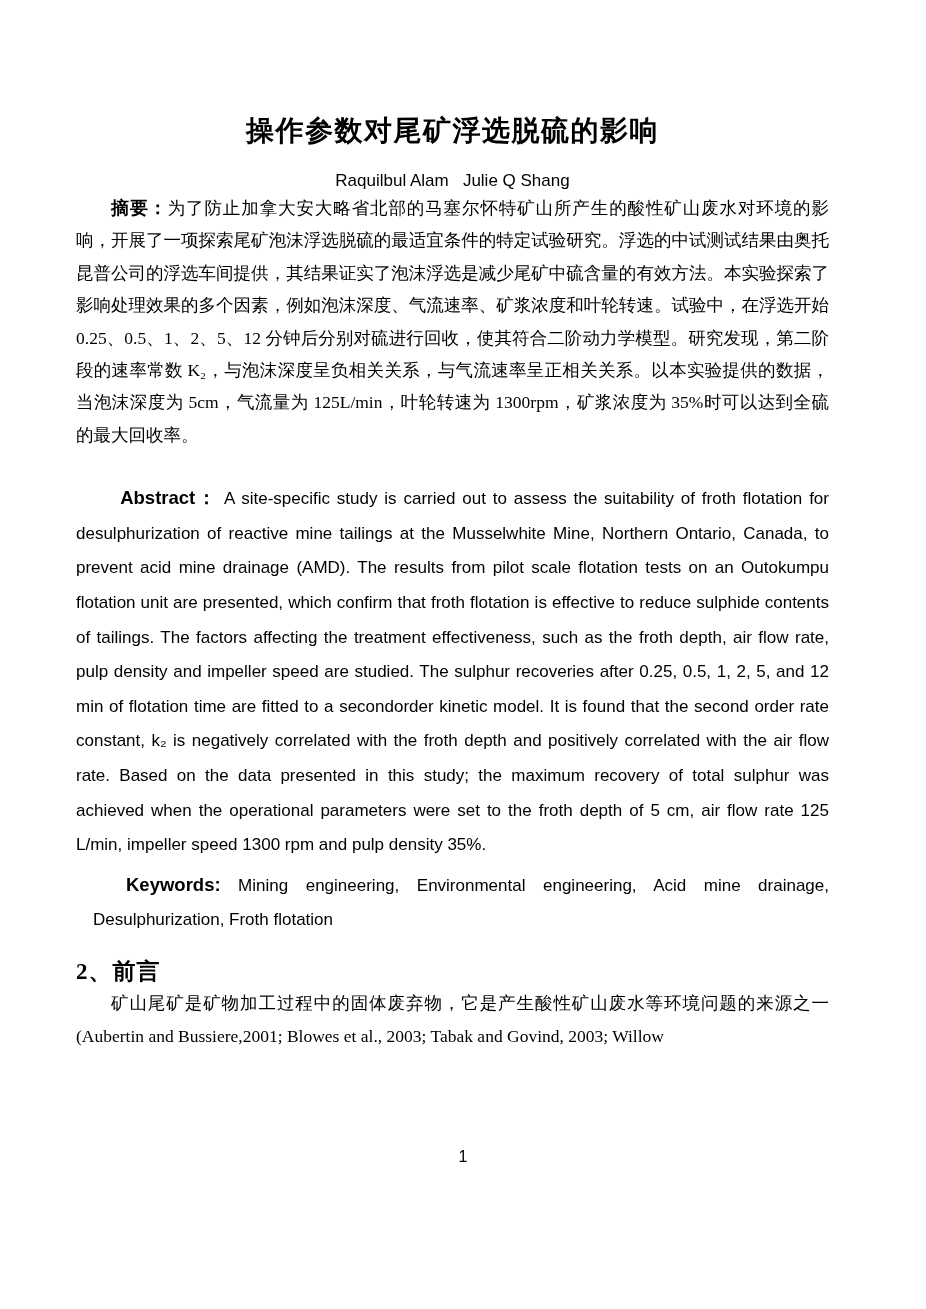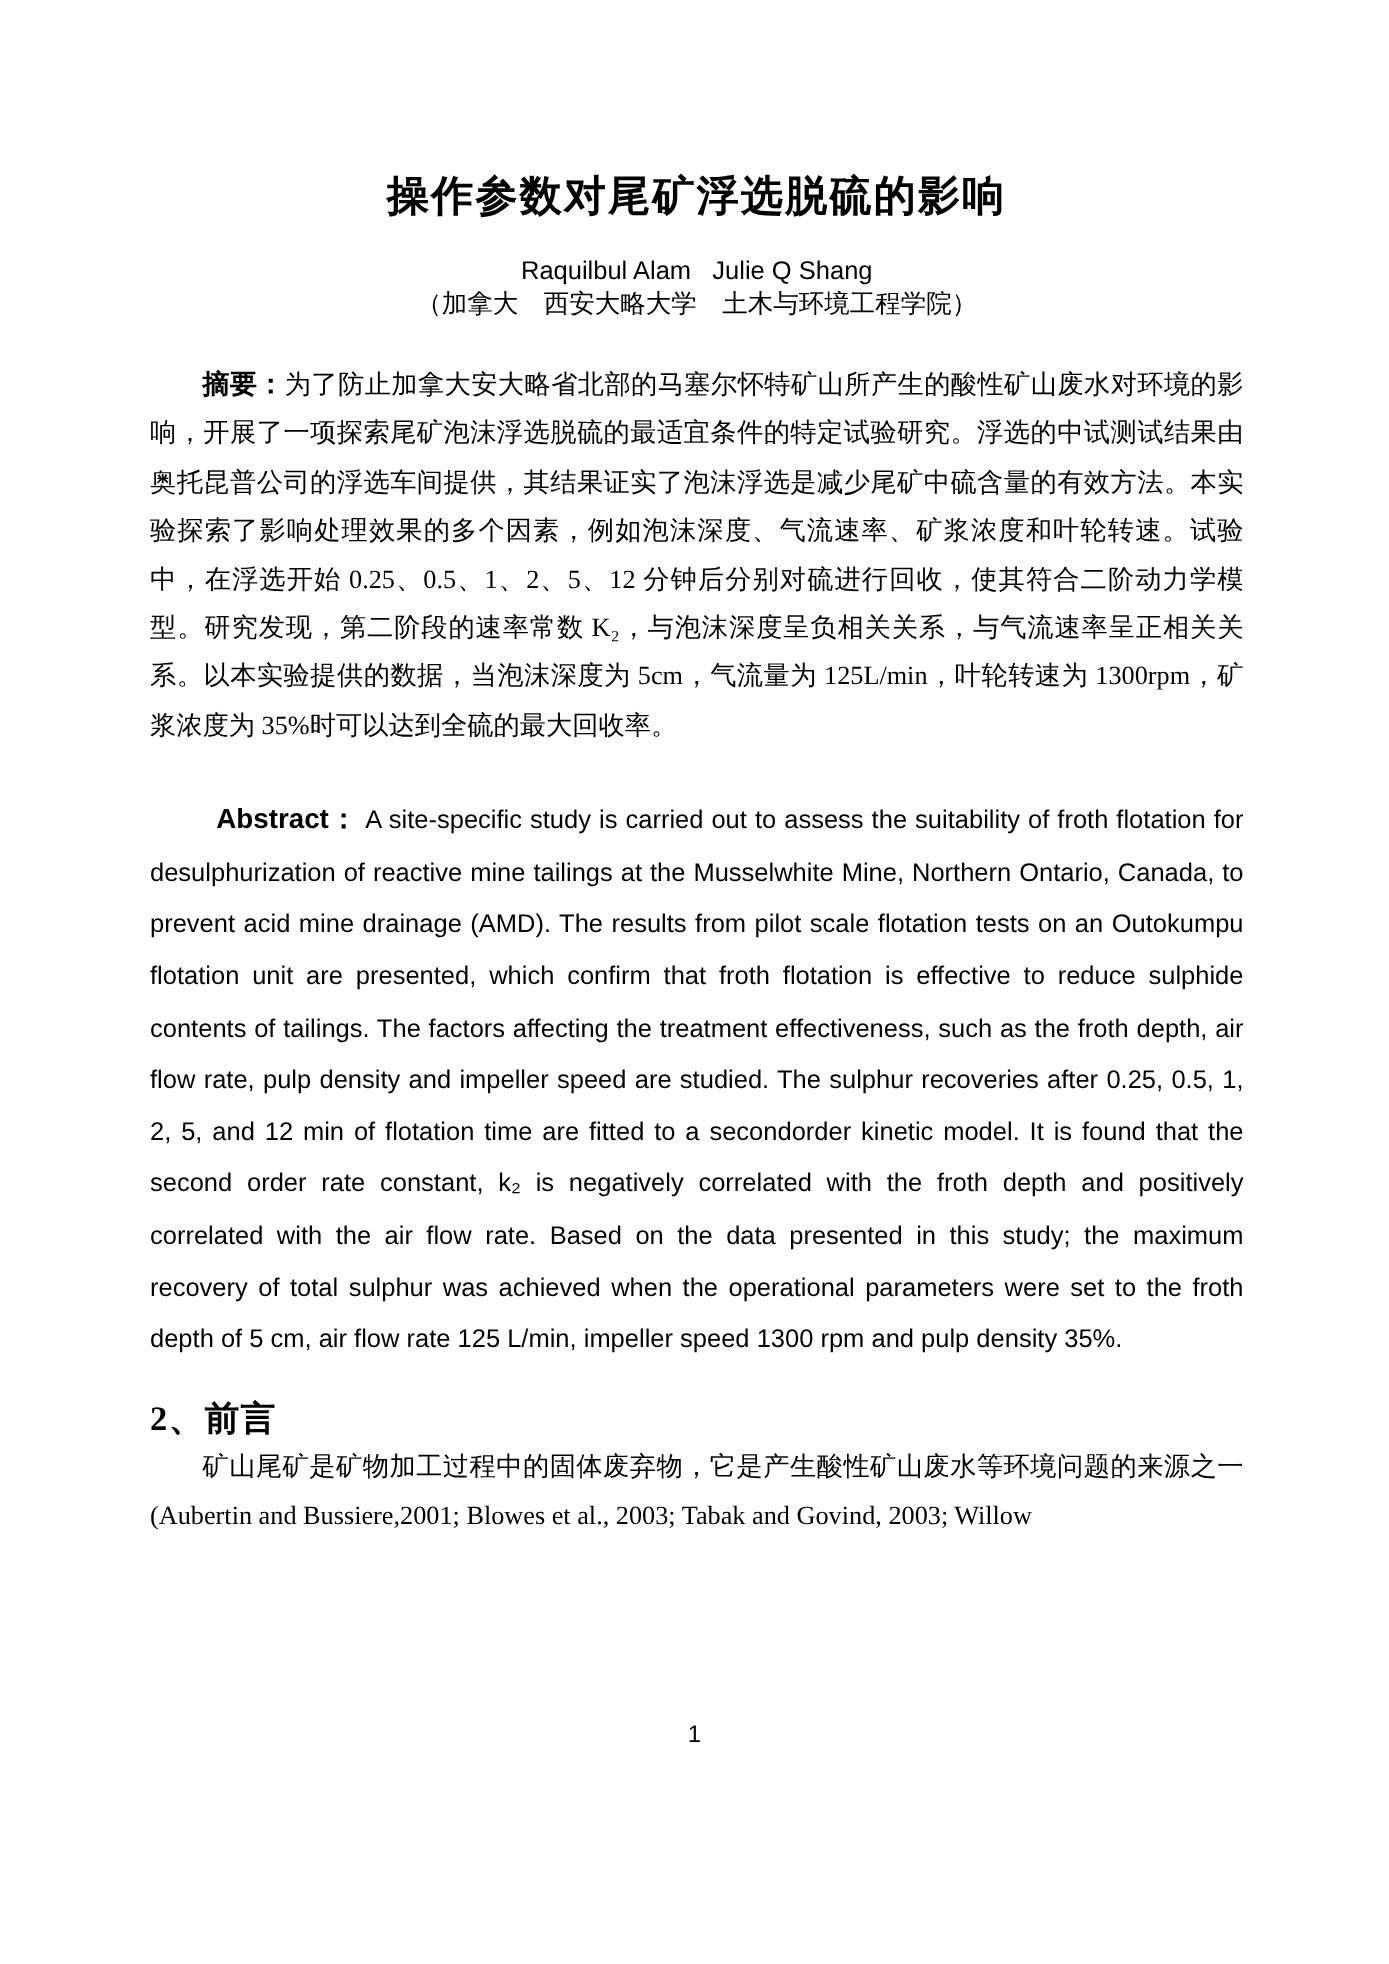--- a/index.html
+++ b/index.html
@@ -10,21 +10,21 @@
   body {
     width: 926px;
     height: 1309px;
     position: relative;
     color: #000000;
   }
   .page {
     position: absolute;
     inset: 0;
     box-sizing: border-box;
-    padding: 114px 97px 0 100px;
+    padding: 114px 97px 0 76px;
     background: #ffffff;
   }
   .title {
     font-family: "Liberation Sans", "DejaVu Sans", sans-serif;
     font-weight: bold;
     font-size: 28px;
     line-height: 34px;
     text-align: center;
     letter-spacing: 1.5px;
     margin: 0 0 22px 0;
@@ -102,27 +102,27 @@
 </style>
 </head>
 <body>
 
 <div class="page">
 
   <h1 class="title">操作参数对尾矿浮选脱硫的影响</h1>
 
   <div class="authors">Raquilbul Alam   Julie Q Shang</div>
 
-  <div class="affiliation">（加拿大　西安大略大学　土木与环境工程学院）</div>
 
   <p class="p-cn abstract-cn"><span class="label-hei">摘要：</span><span>为了防止加拿大安大略省北部的马塞尔怀特矿山所产生的酸性矿山废水对环境的影响，开展了一项探索尾矿泡沫浮选脱硫的最适宜条件的特定试验研究。浮选的中试测试结果由奥托昆普公司的浮选车间提供，其结果证实了泡沫浮选是减少尾矿中硫含量的有效方法。本实验探索了影响处理效果的多个因素，例如泡沫深度、气流速率、矿浆浓度和叶轮转速。试验中，在浮选开始 0.25、0.5、1、2、5、12 分钟后分别对硫进行回收，使其符合二阶动力学模型。研究发现，第二阶段的速率常数 K₂，与泡沫深度呈负相关关系，与气流速率呈正相关关系。以本实验提供的数据，当泡沫深度为 5cm，气流量为 125L/min，叶轮转速为 1300rpm，矿浆浓度为 35%时可以达到全硫的最大回收率。</span></p>
 
 
   <p class="p-en abstract-en"><span class="label-en">Abstract：</span> <span>A site-specific study is carried out to assess the suitability of froth flotation for desulphurization of reactive mine tailings at the Musselwhite Mine, Northern Ontario, Canada, to prevent acid mine drainage (AMD). The results from pilot scale flotation tests on an Outokumpu flotation unit are presented, which confirm that froth flotation is effective to reduce sulphide contents of tailings. The factors affecting the treatment effectiveness, such as the froth depth, air flow rate, pulp density and impeller speed are studied. The sulphur recoveries after 0.25, 0.5, 1, 2, 5, and 12 min of flotation time are fitted to a secondorder kinetic model. It is found that the second order rate constant, k₂ is negatively correlated with the froth depth and positively correlated with the air flow rate. Based on the data presented in this study; the maximum recovery of total sulphur was achieved when the operational parameters were set to the froth depth of 5 cm, air flow rate 125 L/min, impeller speed 1300 rpm and pulp density 35%.</span></p>
 
+  <p class="p-en keywords-en"><span class="label-en">Keywords:</span> <span>Mining engineering,  Environmental engineering,  Acid mine drainage,  Desulphurization,  Froth flotation</span></p>
 
   <h2 class="section-heading">2、前言</h2>
 
   <p class="p-cn body-cn">矿山尾矿是矿物加工过程中的固体废弃物，它是产生酸性矿山废水等环境问题的来源之一(Aubertin and Bussiere,2001; Blowes et al., 2003; Tabak and Govind, 2003; Willow</p>
 
   <div class="page-number">1</div>
 
 </div>
 
 </body></html>

